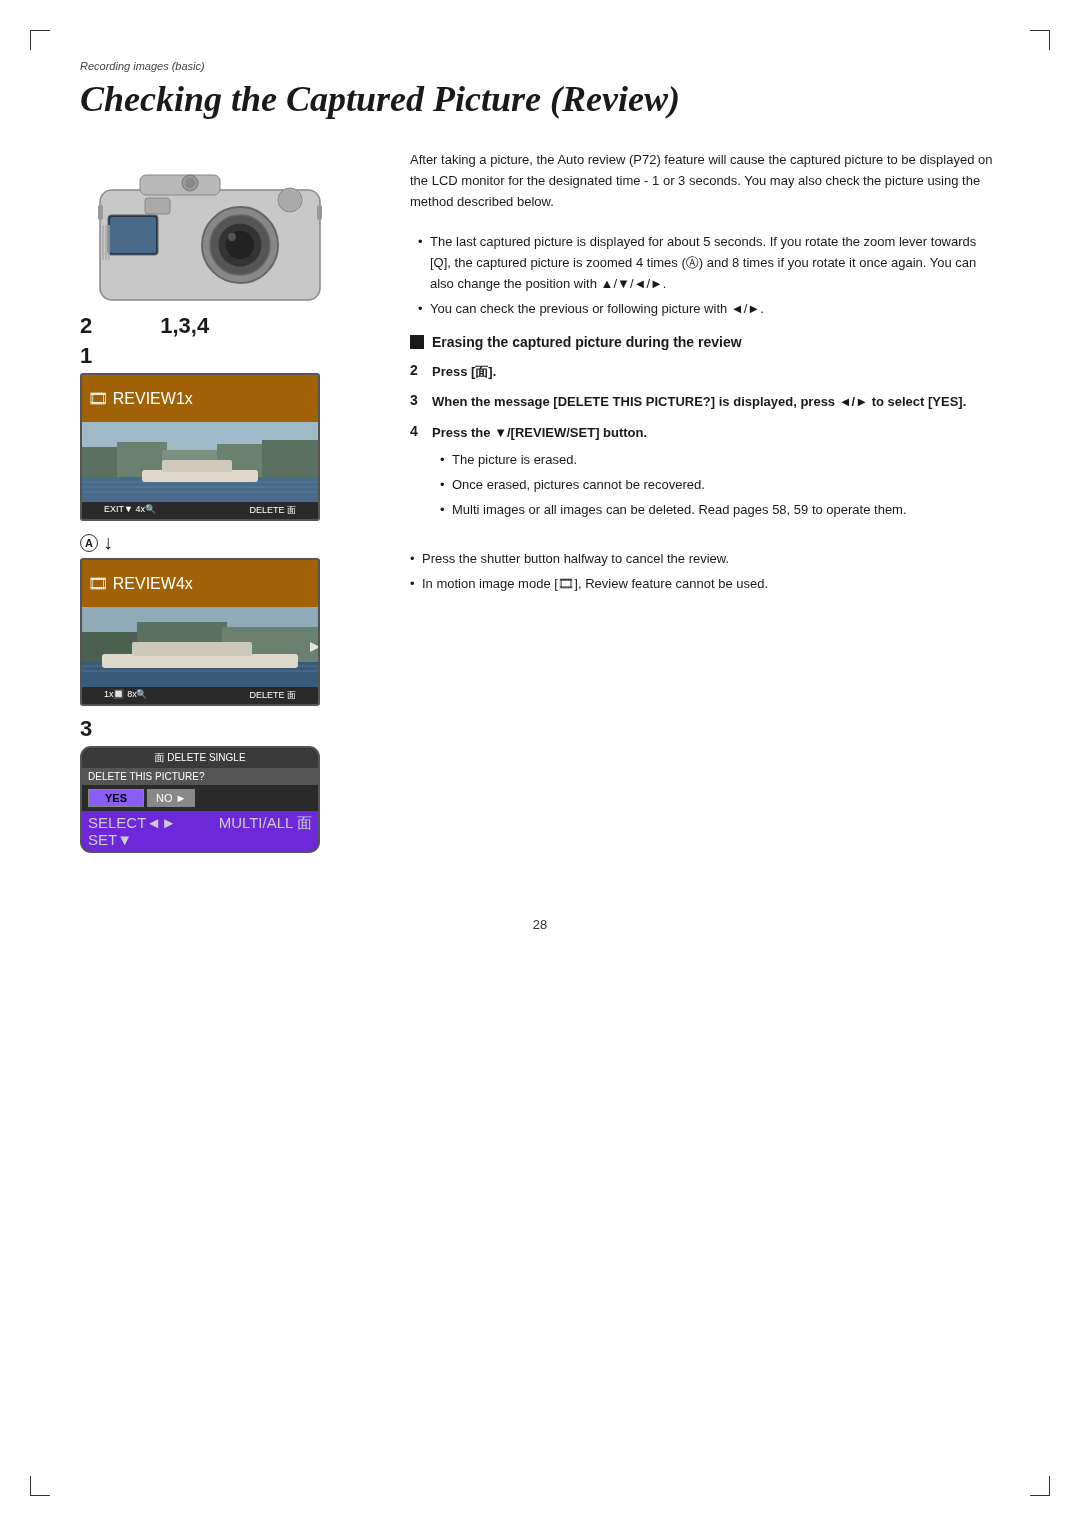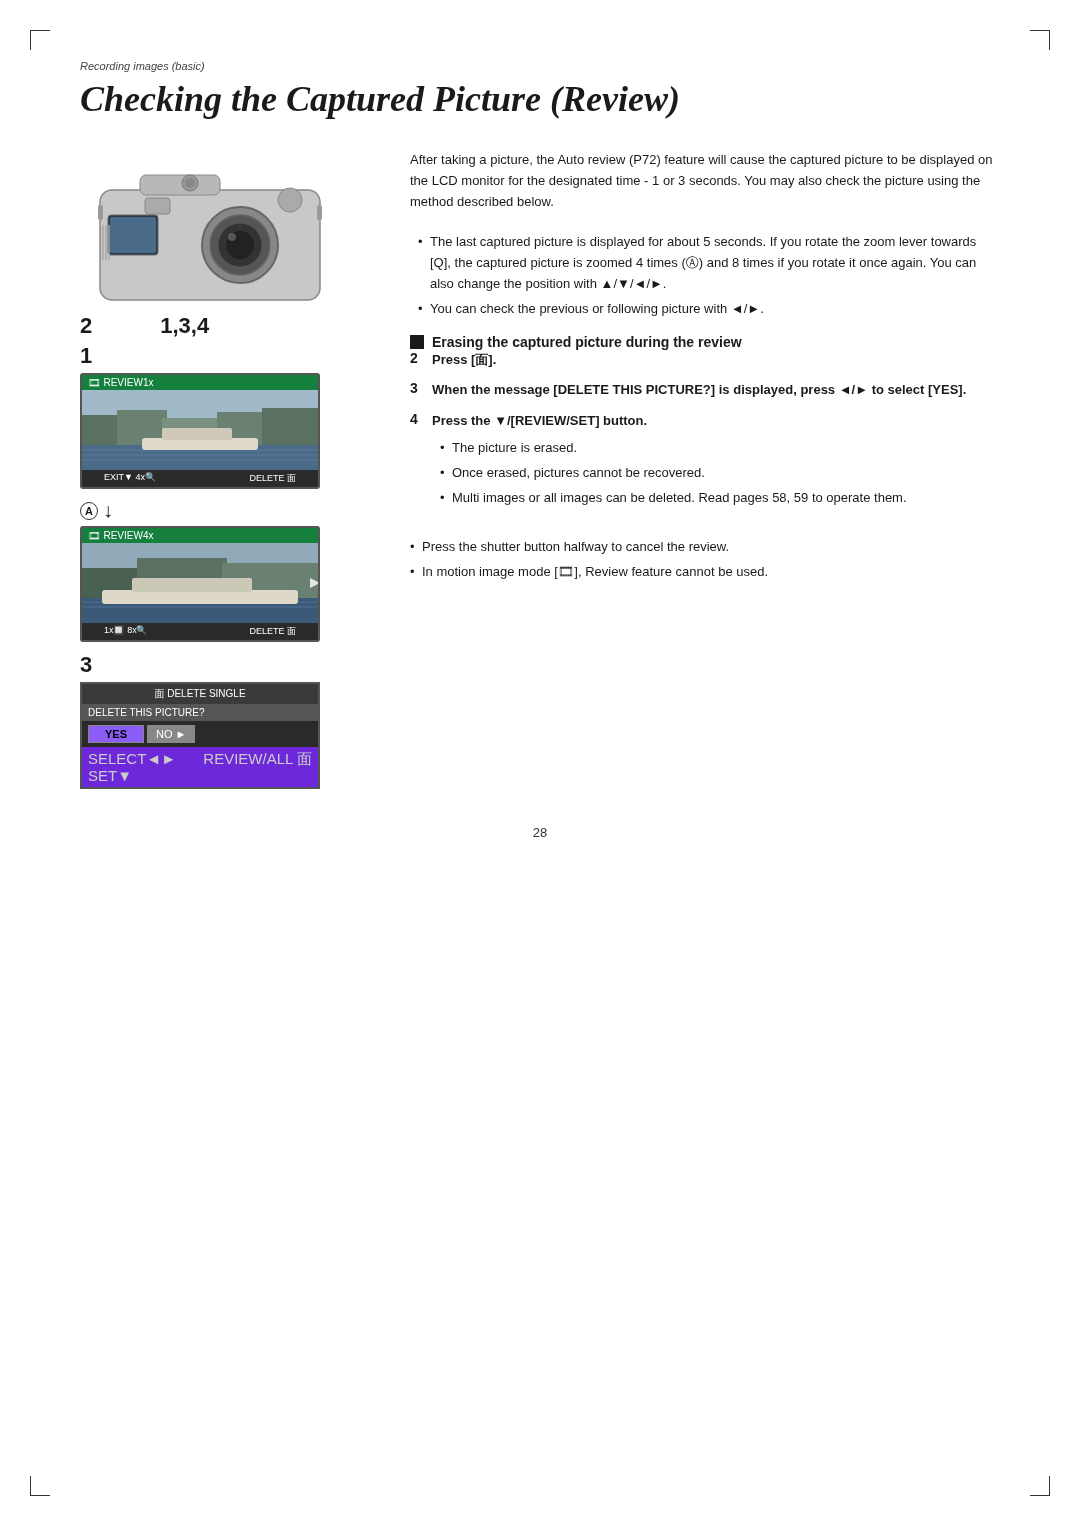--- a/index.html
+++ b/index.html
@@ -98,24 +98,24 @@
       width: 240px;
       border: 2px solid #555;
       border-radius: 3px;
       overflow: hidden;
       margin-bottom: 10px;
       position: relative;
       background: #6a8a7a;
     }
 
     .screen-top-bar {
-      background: #15803d;
+      background: #a16207;
       color: #fff;
-      font-size: 10px;
-      padding: 2px 6px;
+      font-size: 16px;
+      padding: 14px 6px;
       display: flex;
       align-items: center;
       gap: 4px;
     }
 
     .screen-image-area {
       height: 80px;
       background: linear-gradient(180deg, #5a7a6a 0%, #8aaa9a 40%, #4a6a5a 70%, #3a5a4a 100%);
       position: relative;
       overflow: hidden;
@@ -162,21 +162,21 @@
       font-weight: bold;
       color: #1a1a1a;
       margin-top: 4px;
       margin-bottom: 4px;
     }
 
     
     .delete-screen {
       width: 240px;
       border: 2px solid #555;
-      border-radius: 0;
+      border-radius: 11px;
       overflow: hidden;
       background: #2a2a2a;
     }
 
     .delete-top {
       background: #3a3a3a;
       color: #fff;
       font-size: 10px;
       padding: 3px 6px;
       text-align: center;
@@ -267,20 +267,21 @@
       content: '•';
       position: absolute;
       left: 0;
     }
 
     
     .section-block-heading {
       display: flex;
       align-items: center;
       gap: 8px;
+      margin-bottom: 12px;
       margin-top: 10px;
     }
 
     .black-square {
       width: 14px;
       height: 14px;
       background: #1a1a1a;
       flex-shrink: 0;
     }
 
@@ -329,21 +330,21 @@
     .extra-bullets li::before {
       content: '•';
       position: absolute;
       left: 0;
     }
 
     .page-number {
       text-align: center;
       font-size: 13px;
       color: #333;
-      margin-top: 36px;
+      margin-top: 64px;
     }
 
     
     .camera-svg {
       width: 260px;
       height: 160px;
     }
   </style>
 </head>
 <body>
@@ -481,21 +482,21 @@
         <div class="delete-question">DELETE THIS PICTURE?</div>
         <div class="delete-buttons">
           <div class="delete-btn-yes">YES</div>
           <div class="delete-btn-no">NO ►</div>
         </div>
         <div class="delete-bottom">
           <div>
             <div>SELECT◄►</div>
             <div>SET▼</div>
           </div>
-          <div>REVIEW/ALL 面</div>
+          <div>MULTI/ALL 面</div>
         </div>
       </div>
 
     </div>
 
     <div class="right-column">
 
       <p class="intro-text">After taking a picture, the Auto review (P72) feature will cause the captured picture to be displayed on the LCD monitor for the designated time - 1 or 3 seconds. You may also check the picture using the method described below.</p>
 
       <div class="step-item">

